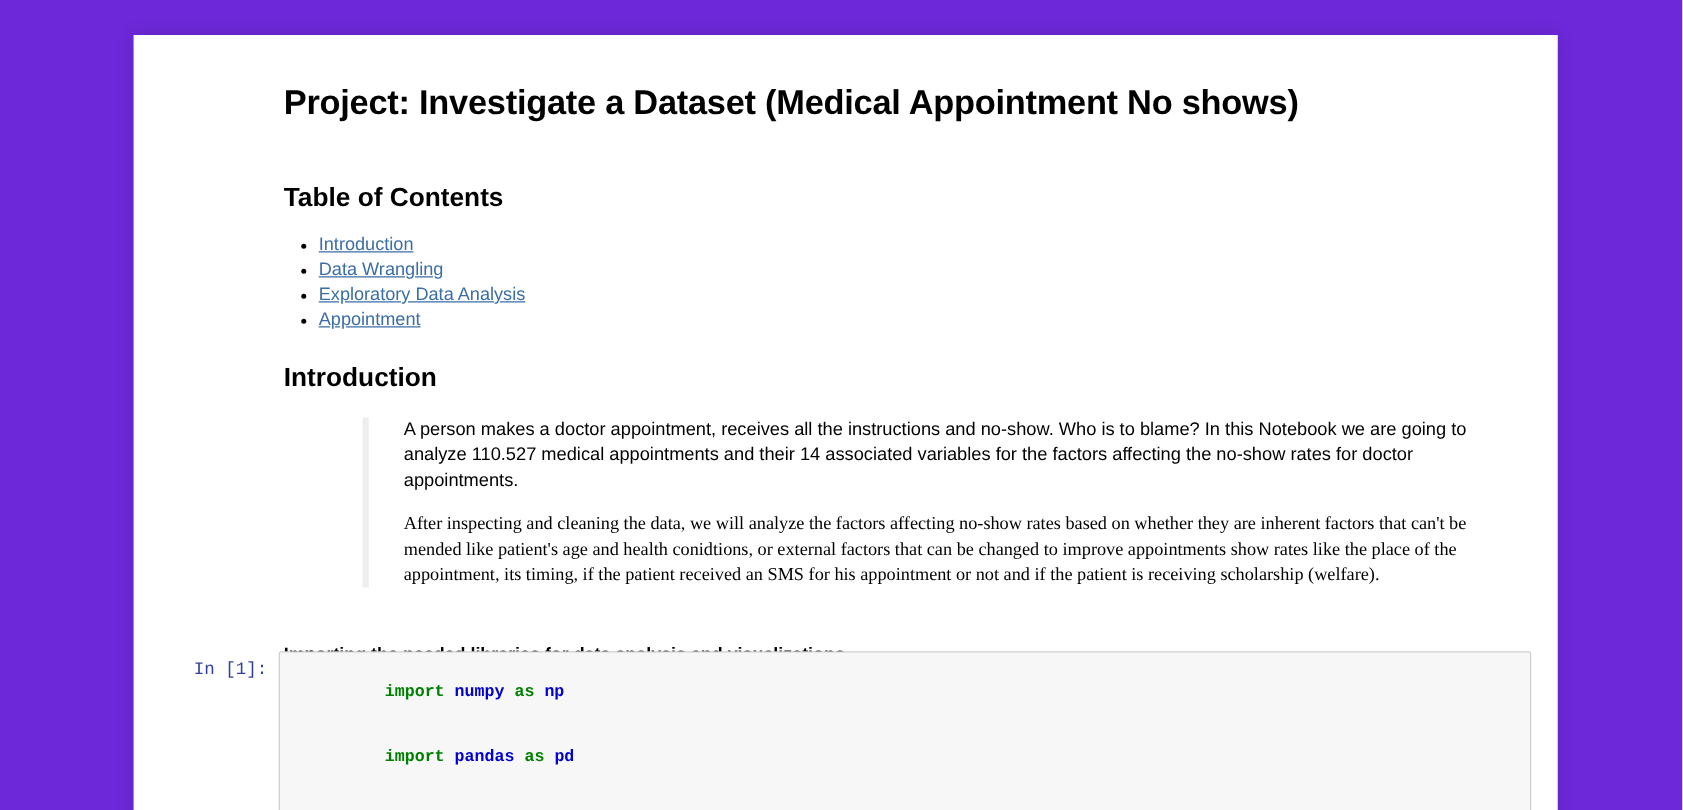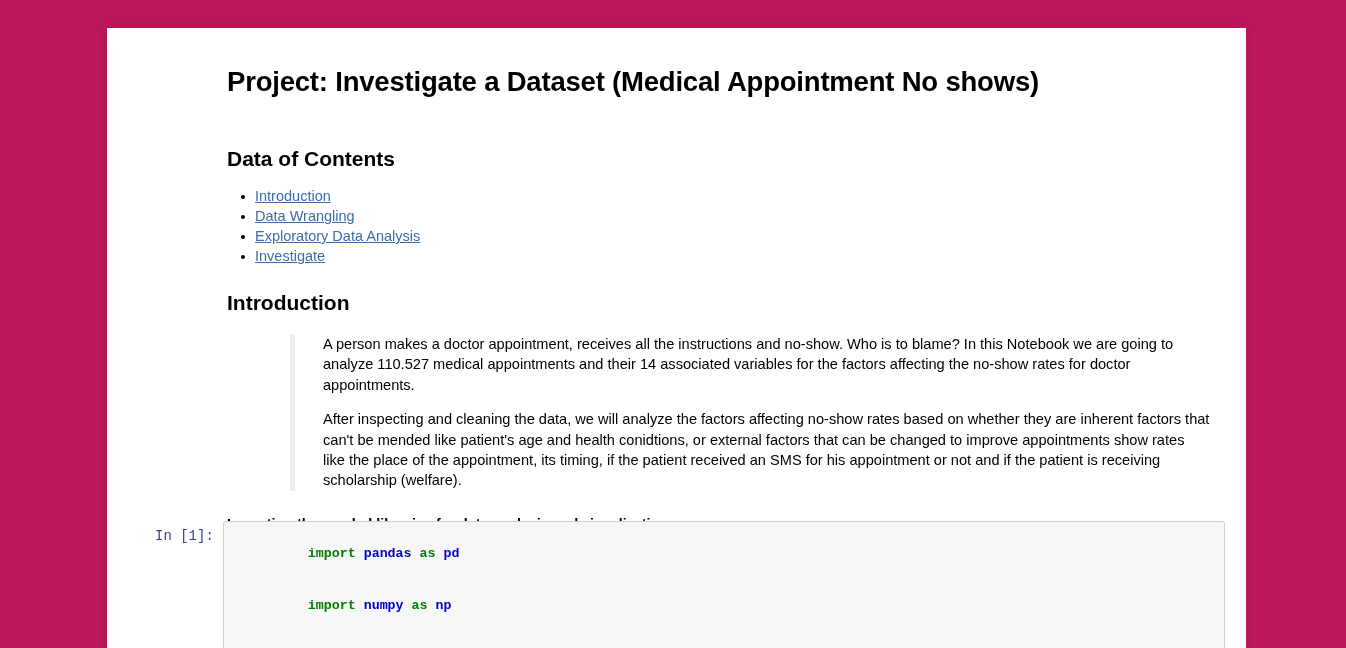--- a/index.html
+++ b/index.html
@@ -13,21 +13,21 @@
   }
   body {
     font-family: "Liberation Sans", sans-serif;
     -webkit-font-smoothing: antialiased;
   }
 
   #viewport {
     position: relative;
     width: 1346px;
     height: 648px;
-    background: #be185d;
+    background: #6d28d9;
   }
 
   
   #page-shadow {
     position: absolute;
     left: 107px;
     top: 28px;
     width: 1139px;
     height: 640px;
     background: #ffffff;
@@ -111,20 +111,21 @@
     padding-left: 28px;
   }
   .nb-blockquote p {
     margin: 0;
     font-size: 14.6px;
     line-height: 20.4px;
     color: #000000;
   }
   .nb-blockquote p + p {
     margin-top: 14px;
+    font-family: Liberation Serif, serif;
   }
 
   
   .nb-caption {
     position: absolute;
     left: 120px;
     top: 488px;
     font-size: 14.3px;
     font-weight: bold;
     color: #000000;
@@ -174,56 +175,56 @@
 <body>
 
 <div id="viewport">
 
   <div id="page-shadow"></div>
 
   <div id="notebook-page">
 
     <div class="nb-title">Project: Investigate a Dataset (Medical Appointment No shows)</div>
 
-    <div class="nb-h2 toc">Data of Contents</div>
+    <div class="nb-h2 toc">Table of Contents</div>
 
     <ul class="toc-list">
       <li>
         <a class="toc-link">Introduction</a>
       </li>
       <li>
         <a class="toc-link">Data Wrangling</a>
       </li>
       <li>
         <a class="toc-link">Exploratory Data Analysis</a>
       </li>
       <li>
-        <a class="toc-link">Investigate</a>
+        <a class="toc-link">Appointment</a>
       </li>
     </ul>
 
     <div class="nb-h2 intro">Introduction</div>
 
     <blockquote class="nb-blockquote">
       <p>A person makes a doctor appointment, receives all the instructions and no-show. Who is to blame? In this Notebook we are going to analyze 110.527 medical appointments and their 14 associated variables for the factors affecting the no-show rates for doctor appointments.</p>
       <p>After inspecting and cleaning the data, we will analyze the factors affecting no-show rates based on whether they are inherent factors that can't be mended like patient's age and health conidtions, or external factors that can be changed to improve appointments show rates like the place of the appointment, its timing, if the patient received an SMS for his appointment or not and if the patient is receiving scholarship (welfare).</p>
     </blockquote>
 
     <div class="nb-caption">Importing the needed libraries for data analysis and visualizations</div>
 
     <div class="code-cell">
       <div class="cell-prompt">In [1]:</div>
       <div class="cell-input">
 
         <div class="code-line">
+          <span class="tok-kw">import</span><span> </span><span class="tok-mod">numpy</span><span> </span><span class="tok-kw">as</span><span> </span><span class="tok-mod">np</span>
+        </div>
+
+        <div class="code-line">
           <span class="tok-kw">import</span><span> </span><span class="tok-mod">pandas</span><span> </span><span class="tok-kw">as</span><span> </span><span class="tok-mod">pd</span>
-        </div>
-
-        <div class="code-line">
-          <span class="tok-kw">import</span><span> </span><span class="tok-mod">numpy</span><span> </span><span class="tok-kw">as</span><span> </span><span class="tok-mod">np</span>
         </div>
 
         <div class="code-line">
           
         </div>
 
       </div>
     </div>
 
   </div>

